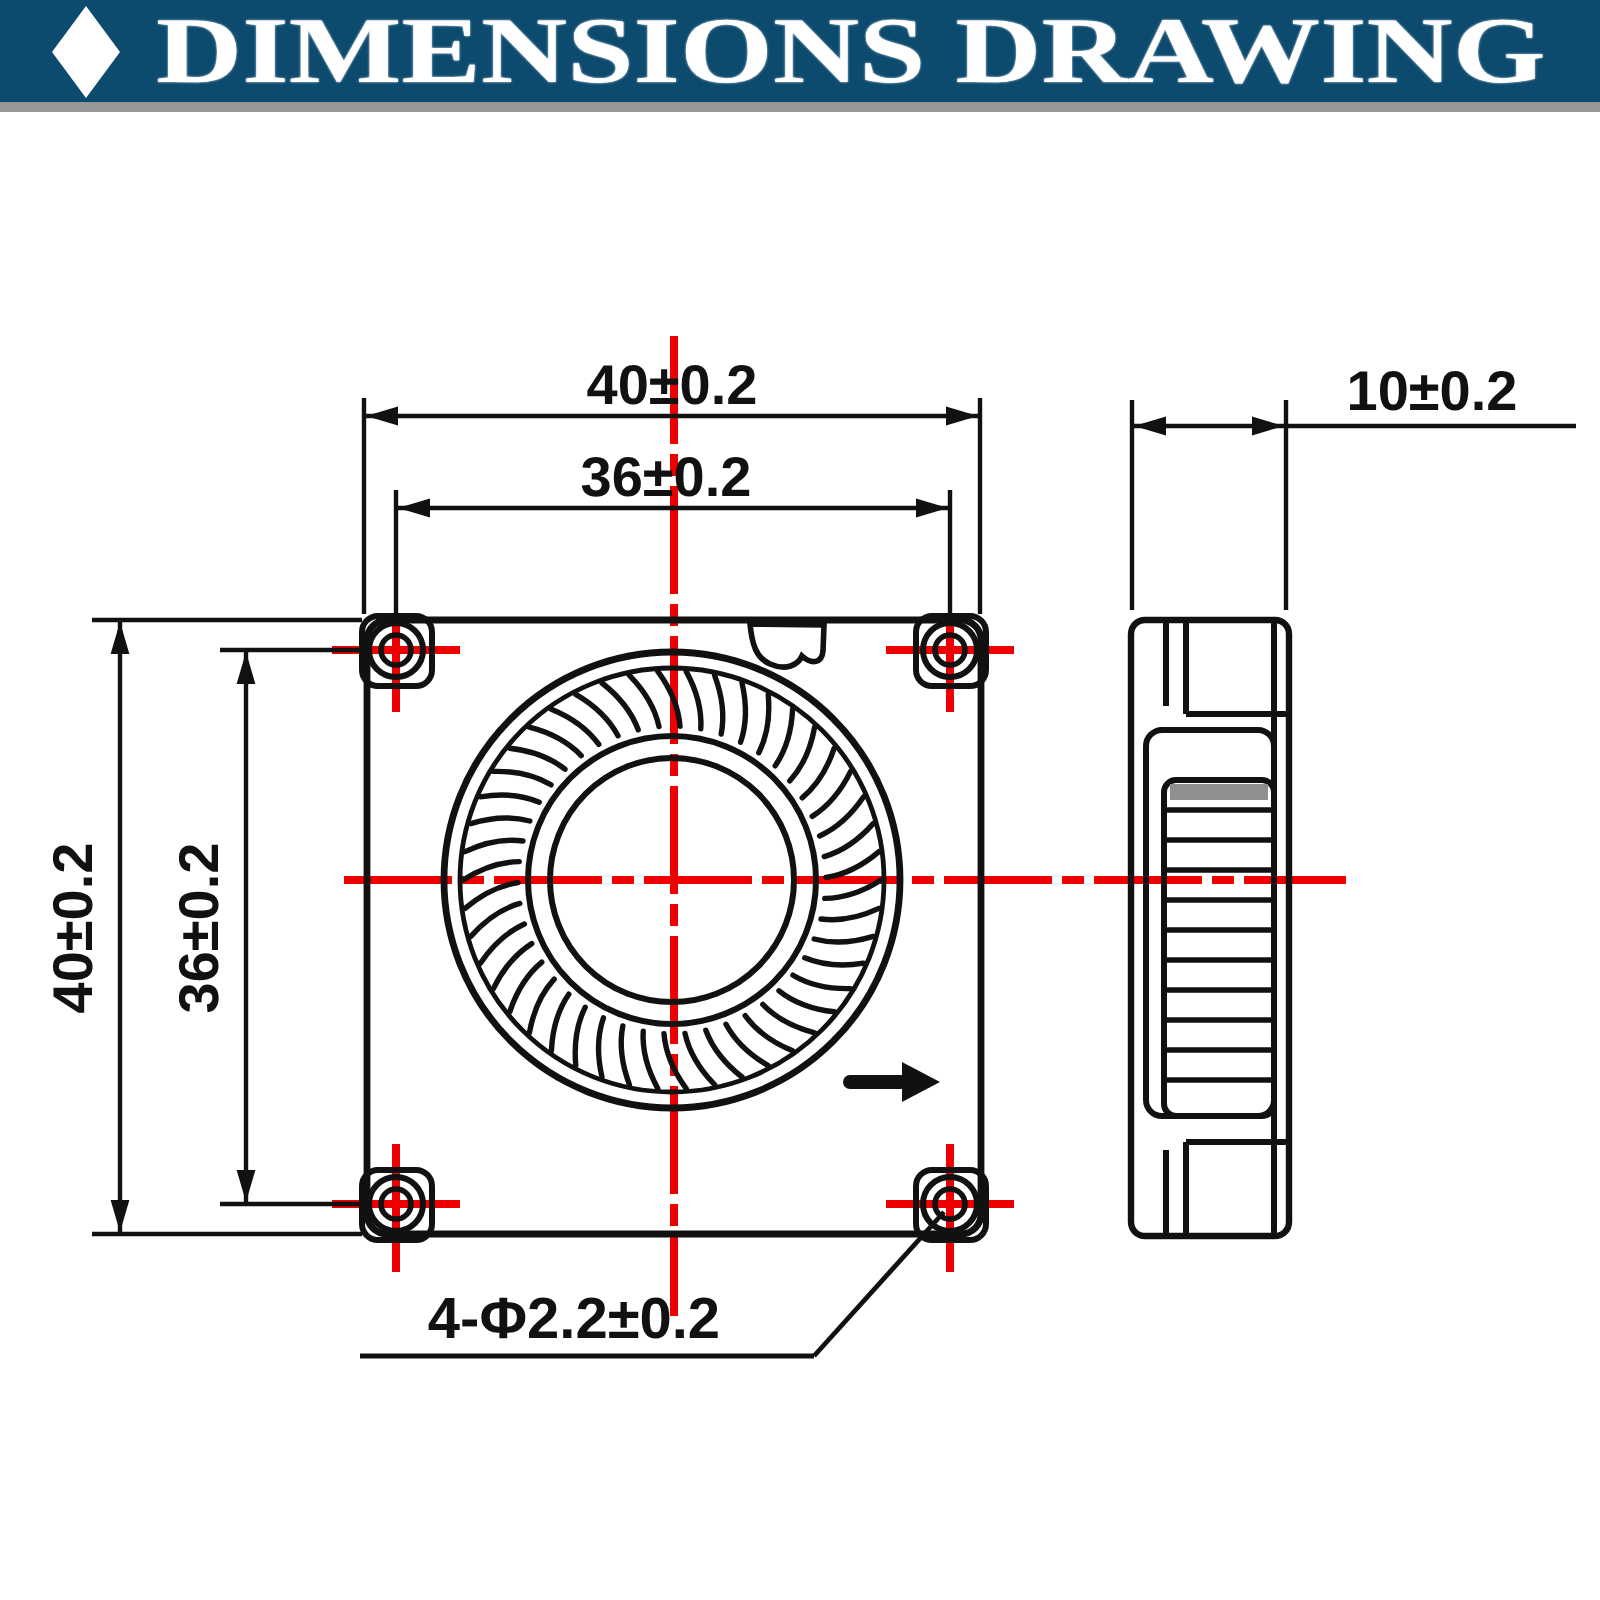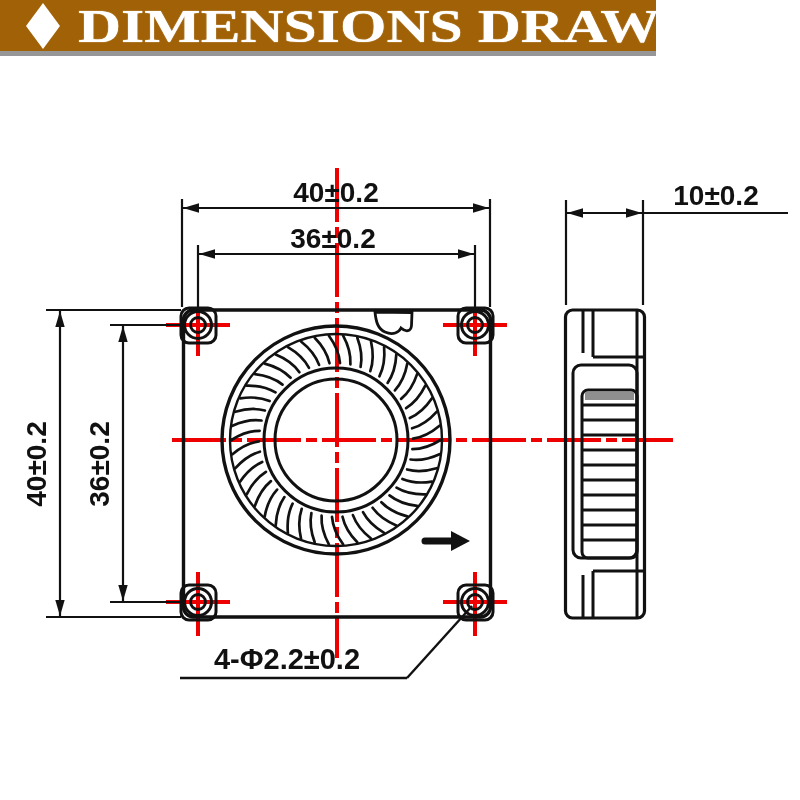--- a/index.html
+++ b/index.html
@@ -1,18 +1,18 @@
 <!DOCTYPE html>
 <html><head>
 <meta charset="utf-8">
 <style>
   html,body{margin:0;padding:0;background:#fff;}
   .page{position:relative;width:800px;height:800px;background:#fff;overflow:hidden;
         font-family:"Liberation Sans",sans-serif;}
-  .header-bar{position:absolute;left:0;top:0;width:656px;height:51px;background:#a16207;
+  .header-bar{position:absolute;left:0;top:0;width:800px;height:51px;background:#0c4a6e;
               border-bottom:5px solid #979797;}
   .diamond{position:absolute;left:24px;top:2px;}
   .title{position:absolute;left:78px;top:0;height:51px;line-height:52px;white-space:nowrap;
          color:#ffffff;font-family:"Liberation Serif",serif;font-weight:bold;font-size:47px;
          letter-spacing:0px;transform:scaleX(1.27);transform-origin:left center;
          text-shadow:0 0 1px #fff;}
   svg.drawing{position:absolute;left:0;top:0;}
   .dimtext{font-family:"Liberation Sans",sans-serif;font-weight:bold;font-size:28px;fill:#111;}
   .labeltext{font-family:"Liberation Sans",sans-serif;font-weight:bold;font-size:29px;fill:#111;}
 </style>

